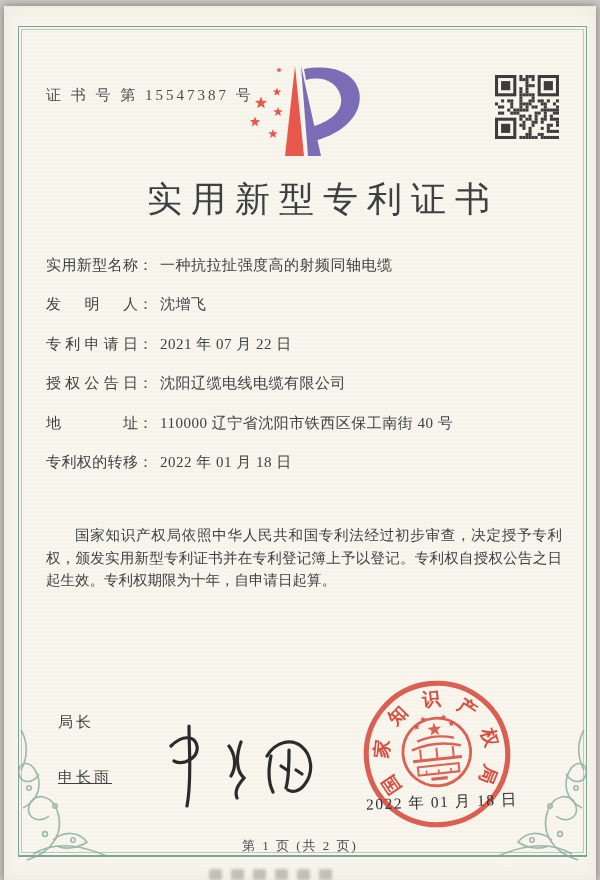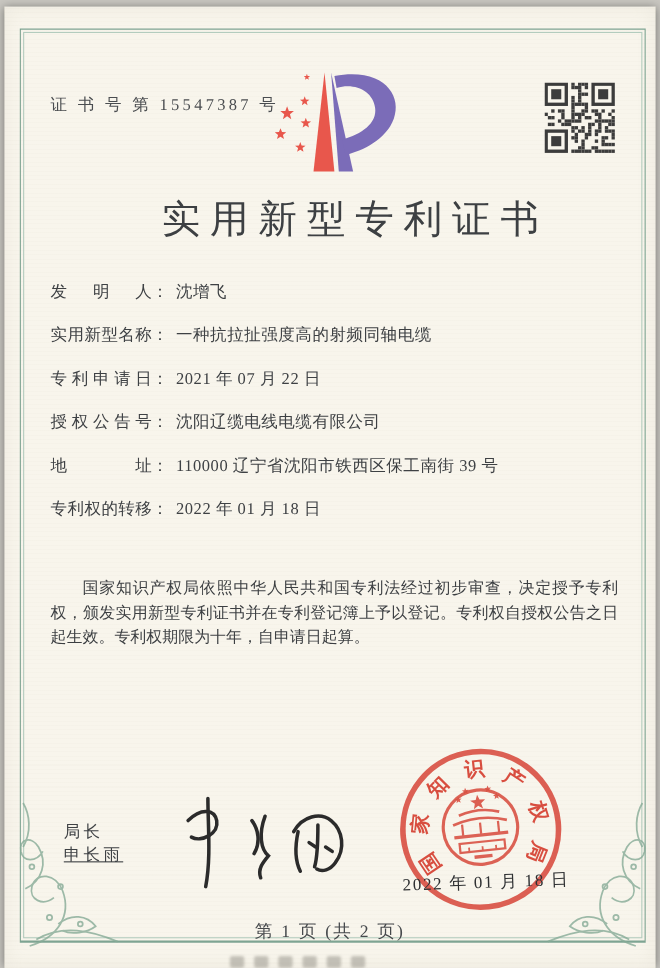--- a/index.html
+++ b/index.html
@@ -45,32 +45,32 @@
     text-align:justify; text-align-last:justify; -moz-text-align-last:justify;
   }
   .colon { display:inline-block; }
   .val { margin-left:7px; letter-spacing:.5px; }
   .grant-right { position:absolute; left:288px; top:0; }
   .paras {
     position:absolute; left:42px; top:518px; width:516px;
     font-size:14.5px; line-height:22.5px; text-align:justify; color:#3c3f42;
   }
   .paras p { text-indent:2em;font-family:Liberation Serif, serif; }
-  .signer-title { position:absolute; left:54px; top:741px; font-size:15px; letter-spacing:3px; }
+  .signer-title { position:absolute; left:54px; top:707px; font-size:15px; letter-spacing:3px; }
   .signer-name  { position:absolute; left:54px; top:762px; font-size:15px; letter-spacing:3px;text-decoration:underline; }
   .signature { position:absolute; left:145px; top:714px; width:180px; height:90px; }
   .seal {
     position:absolute; left:351px; top:666px; width:164px; height:164px;
     mix-blend-mode:multiply; opacity:.93; transform:rotate(-6deg);
   }
   .seal-date {
     position:absolute; left:362px; top:786px; font-size:15.5px;
     letter-spacing:1.5px; color:#2e3032; transform:rotate(-2deg); z-index:5;
   }
-  .footer { position:absolute; left:0; right:0; top:831px; text-align:center; font-size:16px; letter-spacing:2px; color:#46494c; }
+  .footer { position:absolute; left:0; right:0; top:831px; text-align:center; font-size:13px; letter-spacing:2px; color:#46494c; }
   .orn { position:absolute; bottom:18px; width:96px; height:172px; }
   .orn-left { left:9px; }
   .orn-right { right:4px; transform:scaleX(-1); }
   .ghost { position:absolute; left:205px; top:863px; display:flex; gap:9px; filter:blur(1.6px); opacity:.55; }
   .ghost span { width:13px; height:11px; background:#9a978e; border-radius:2px; display:block; }
 </style>
 </head>
 <body>
 
 <div class="sheet">
@@ -226,33 +226,33 @@
       <rect x="51" y="60" width="3" height="3" fill="#3c3c3c"></rect>
       <rect x="54" y="60" width="3" height="3" fill="#3c3c3c"></rect>
       <rect x="57" y="60" width="3" height="3" fill="#3c3c3c"></rect>
       <rect x="60" y="60" width="3" height="3" fill="#3c3c3c"></rect>
     </svg>
 
   <div class="title">实用新型专利证书</div>
 
   <div class="fields">
     <div class="row">
+      <span class="lbl">实用新型名称</span><span class="colon">：</span><span class="val">一种抗拉扯强度高的射频同轴电缆</span>
+    </div>
+    <div class="row">
       <span class="lbl">发明人</span><span class="colon">：</span><span class="val">沈增飞</span>
     </div>
     <div class="row">
-      <span class="lbl">实用新型名称</span><span class="colon">：</span><span class="val">一种抗拉扯强度高的射频同轴电缆</span>
-    </div>
-    <div class="row">
       <span class="lbl">专利申请日</span><span class="colon">：</span><span class="val">2021 年 07 月 22 日</span>
     </div>
     <div class="row">
-      <span class="lbl">授权公告号</span><span class="colon">：</span><span class="val">沈阳辽缆电线电缆有限公司</span>
-    </div>
-    <div class="row">
-      <span class="lbl">地址</span><span class="colon">：</span><span class="val">110000 辽宁省沈阳市铁西区保工南街 39 号</span>
+      <span class="lbl">授权公告日</span><span class="colon">：</span><span class="val">沈阳辽缆电线电缆有限公司</span>
+    </div>
+    <div class="row">
+      <span class="lbl">地址</span><span class="colon">：</span><span class="val">110000 辽宁省沈阳市铁西区保工南街 40 号</span>
     </div>
     <div class="row">
       <span class="lbl">专利权的转移</span><span class="colon">：</span><span class="val">2022 年 01 月 18 日</span>
     </div>
   </div>
 
   <div class="paras">
     <p>国家知识产权局依照中华人民共和国专利法经过初步审查，决定授予专利权，颁发实用新型专利证书并在专利登记簿上予以登记。专利权自授权公告之日起生效。专利权期限为十年，自申请日起算。</p>
   </div>
 

